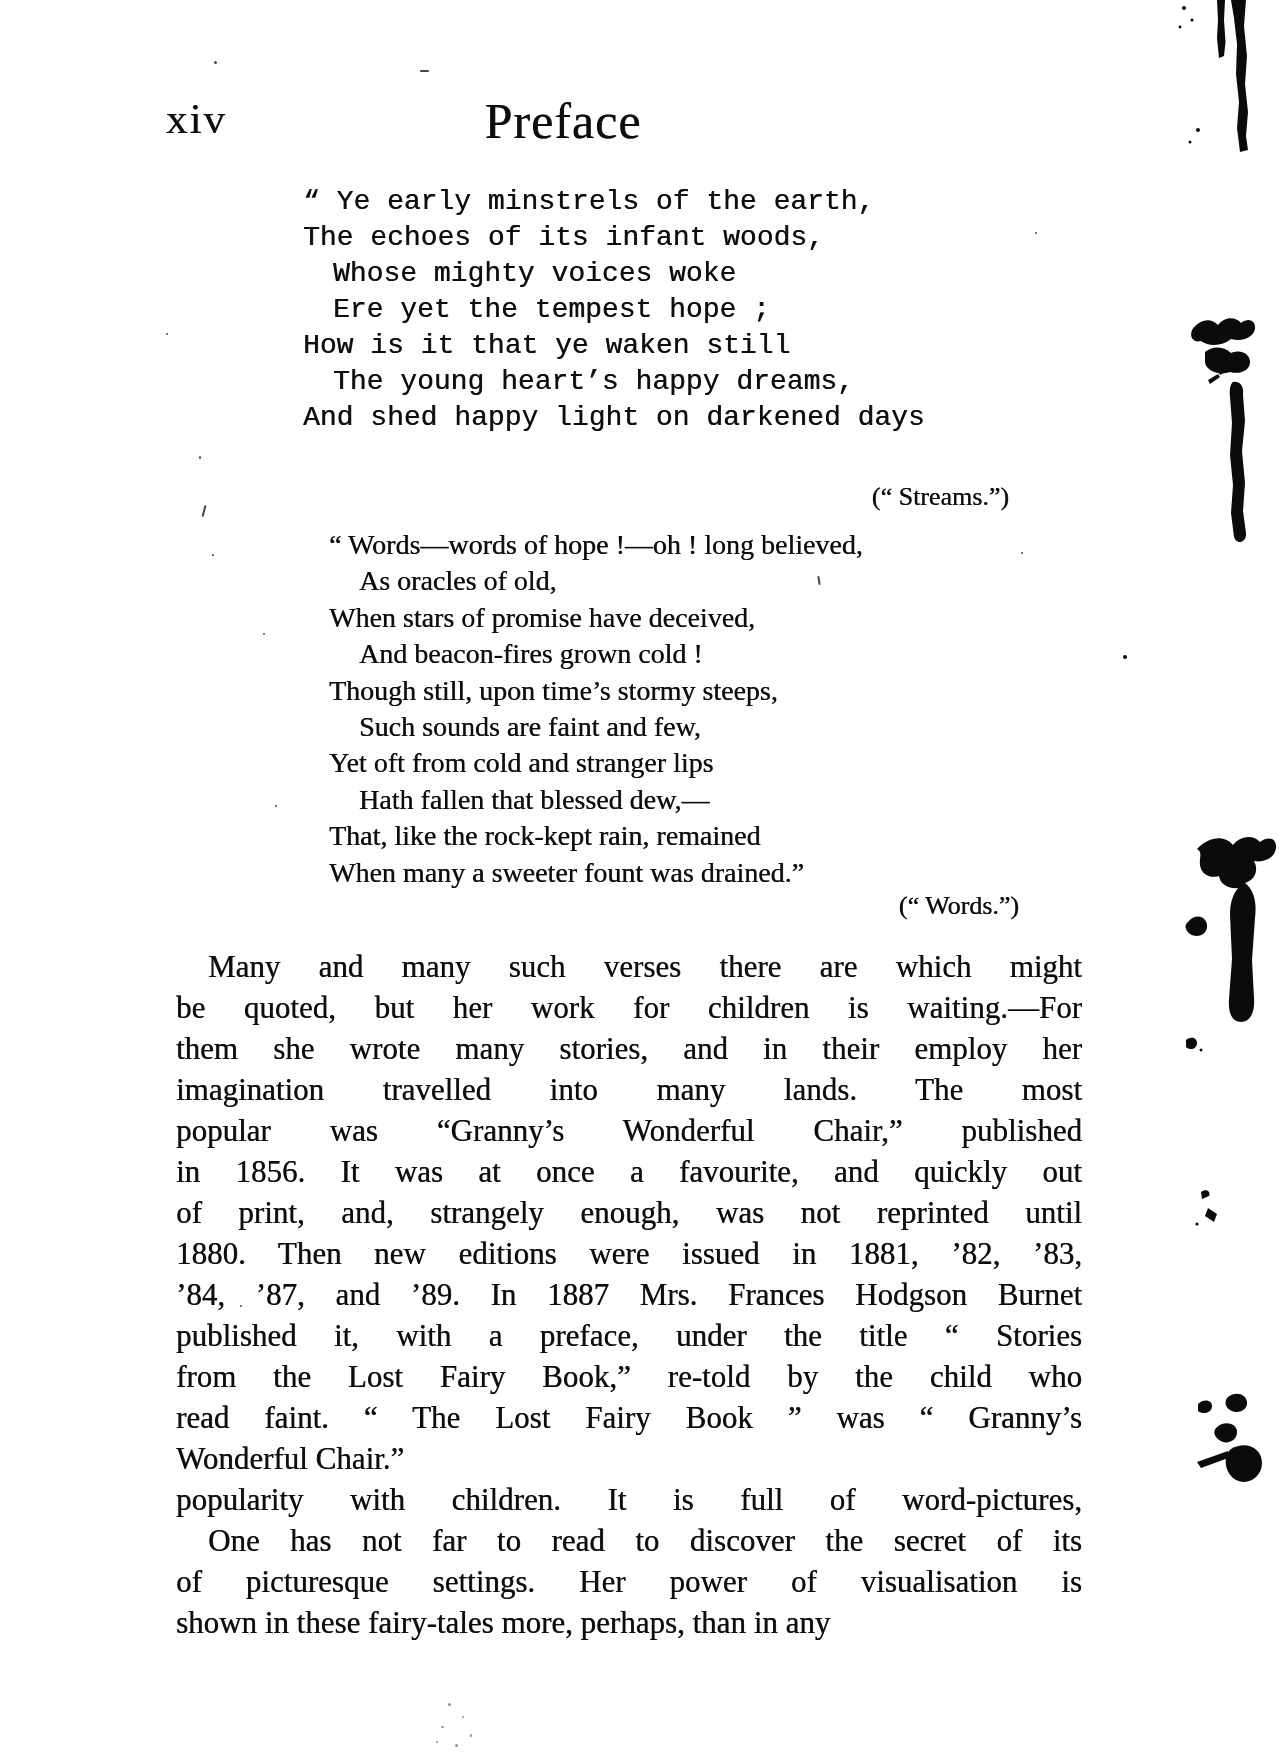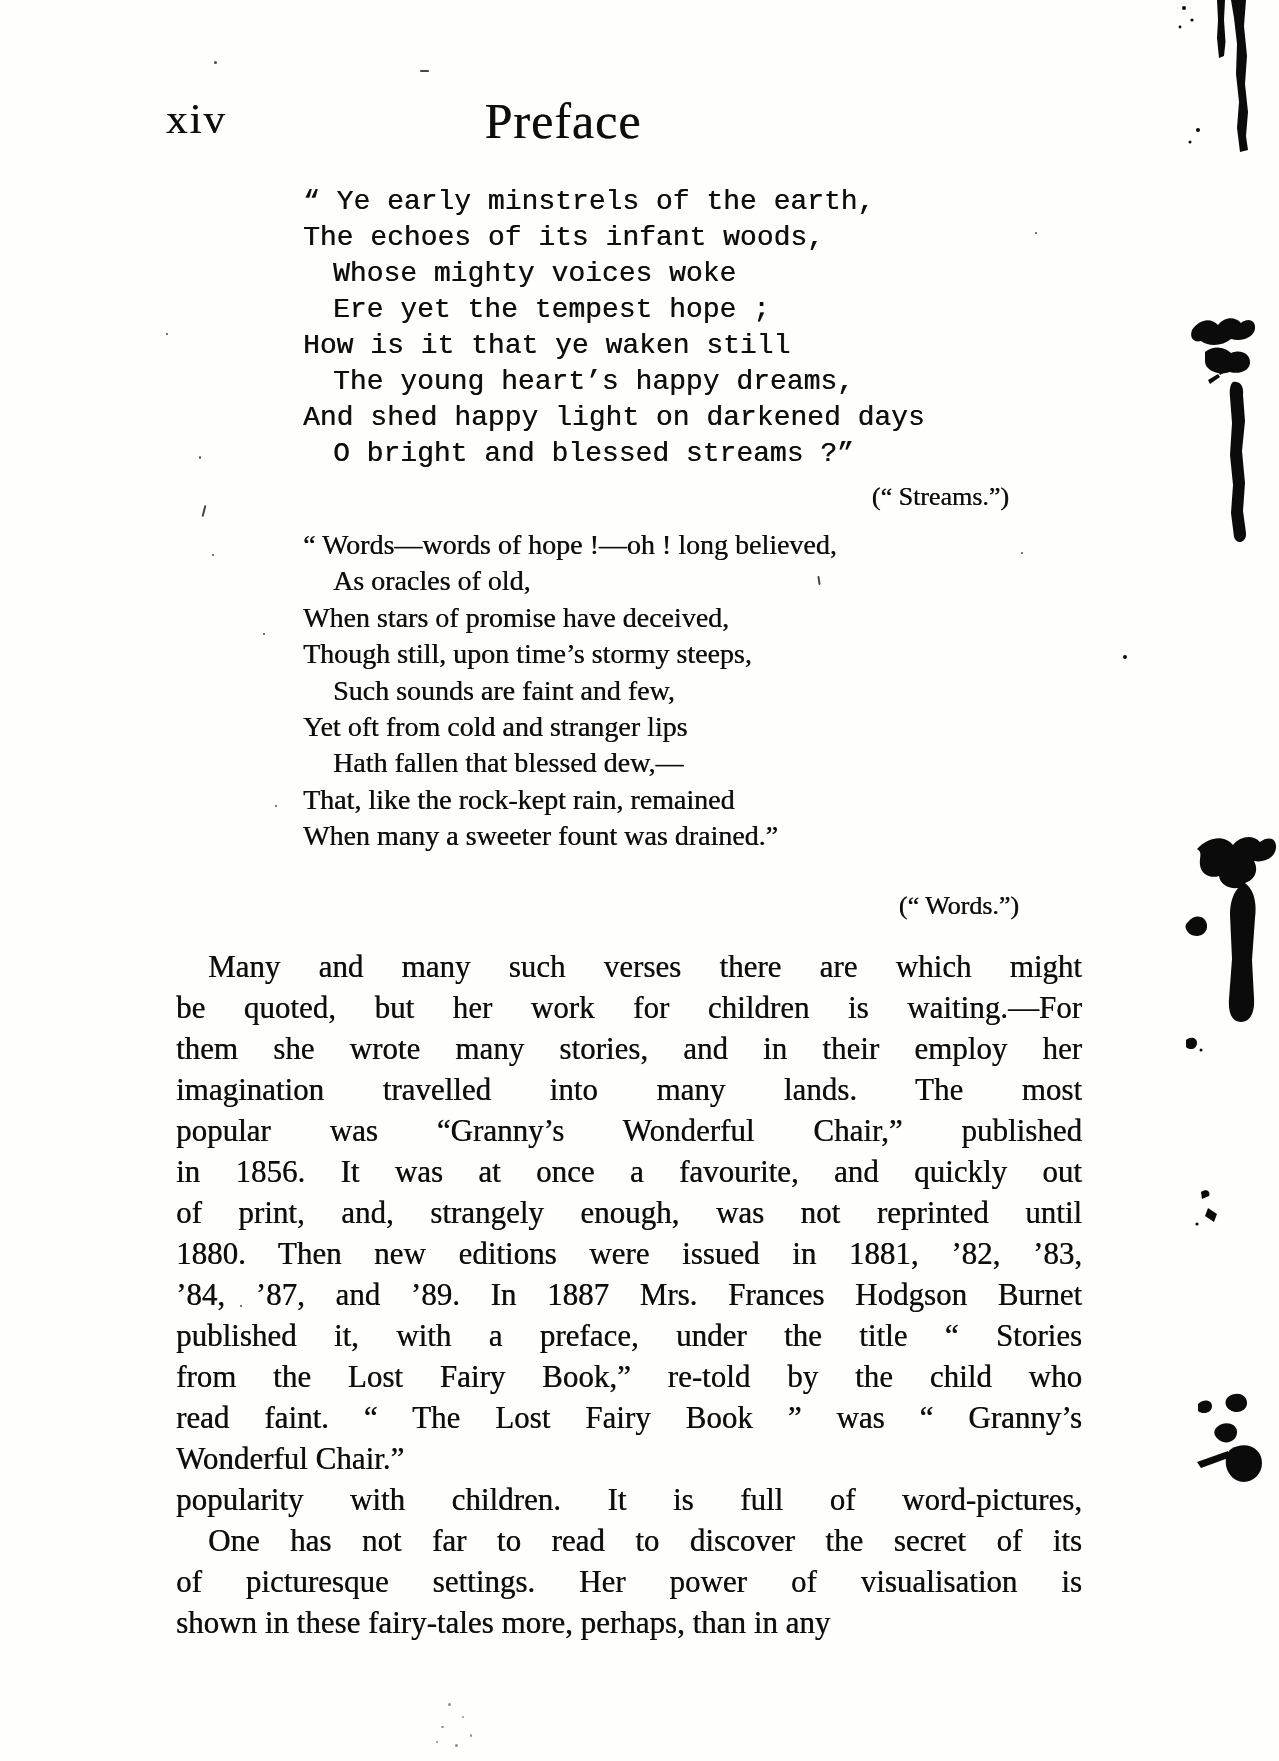--- a/index.html
+++ b/index.html
@@ -22,21 +22,21 @@
     font-size:50px;letter-spacing:1px;
   }
   .poem{
     position:absolute;left:303px;
     font-size:28px;
   }
   .poem .vline{white-space:pre;line-height:36px;}
   .poem .vindent{padding-left:30px;}
   .poem1{top:184px;font-family:Liberation Mono, monospace;}
   .poem2{top:527px;}
-  .poem2 .vline{line-height:36.4px;}
+  .poem2 .vline{line-height:36.4px;margin-left:26px;}
   .attr{
     position:absolute;left:303px;
     font-size:26px;text-align:right;white-space:pre;
   }
   .attr1{top:482px;width:706px;}
   .attr2{top:891px;width:716px;}
   .prose{
     position:absolute;left:176px;width:906px;
     font-size:31px;
   }
@@ -73,28 +73,28 @@
   <div class="title">Preface</div>
 
   <div class="poem poem1">
       <div class="vline">“ Ye early minstrels of the earth,</div>
       <div class="vline">The echoes of its infant woods,</div>
       <div class="vline vindent">Whose mighty voices woke</div>
       <div class="vline vindent">Ere yet the tempest hope ;</div>
       <div class="vline">How is it that ye waken still</div>
       <div class="vline vindent">The young heart’s happy dreams,</div>
       <div class="vline">And shed happy light on darkened days</div>
-      <div class="vline vindent">O bright and blessed streams ?”</div>
     </div>
   <div class="attr attr1">(“ Streams.”)</div>
 
   <div class="poem poem2">
       <div class="vline">“ Words—words of hope !—oh ! long believed,</div>
       <div class="vline vindent">As oracles of old,</div>
       <div class="vline">When stars of promise have deceived,</div>
+      <div class="vline vindent">And beacon-fires grown cold !</div>
       <div class="vline">Though still, upon time’s stormy steeps,</div>
       <div class="vline vindent">Such sounds are faint and few,</div>
       <div class="vline">Yet oft from cold and stranger lips</div>
       <div class="vline vindent">Hath fallen that blessed dew,—</div>
       <div class="vline">That, like the rock-kept rain, remained</div>
       <div class="vline">When many a sweeter fount was drained.”</div>
     </div>
   <div class="attr attr2">(“ Words.”)</div>
 
   <div class="prose para1">

